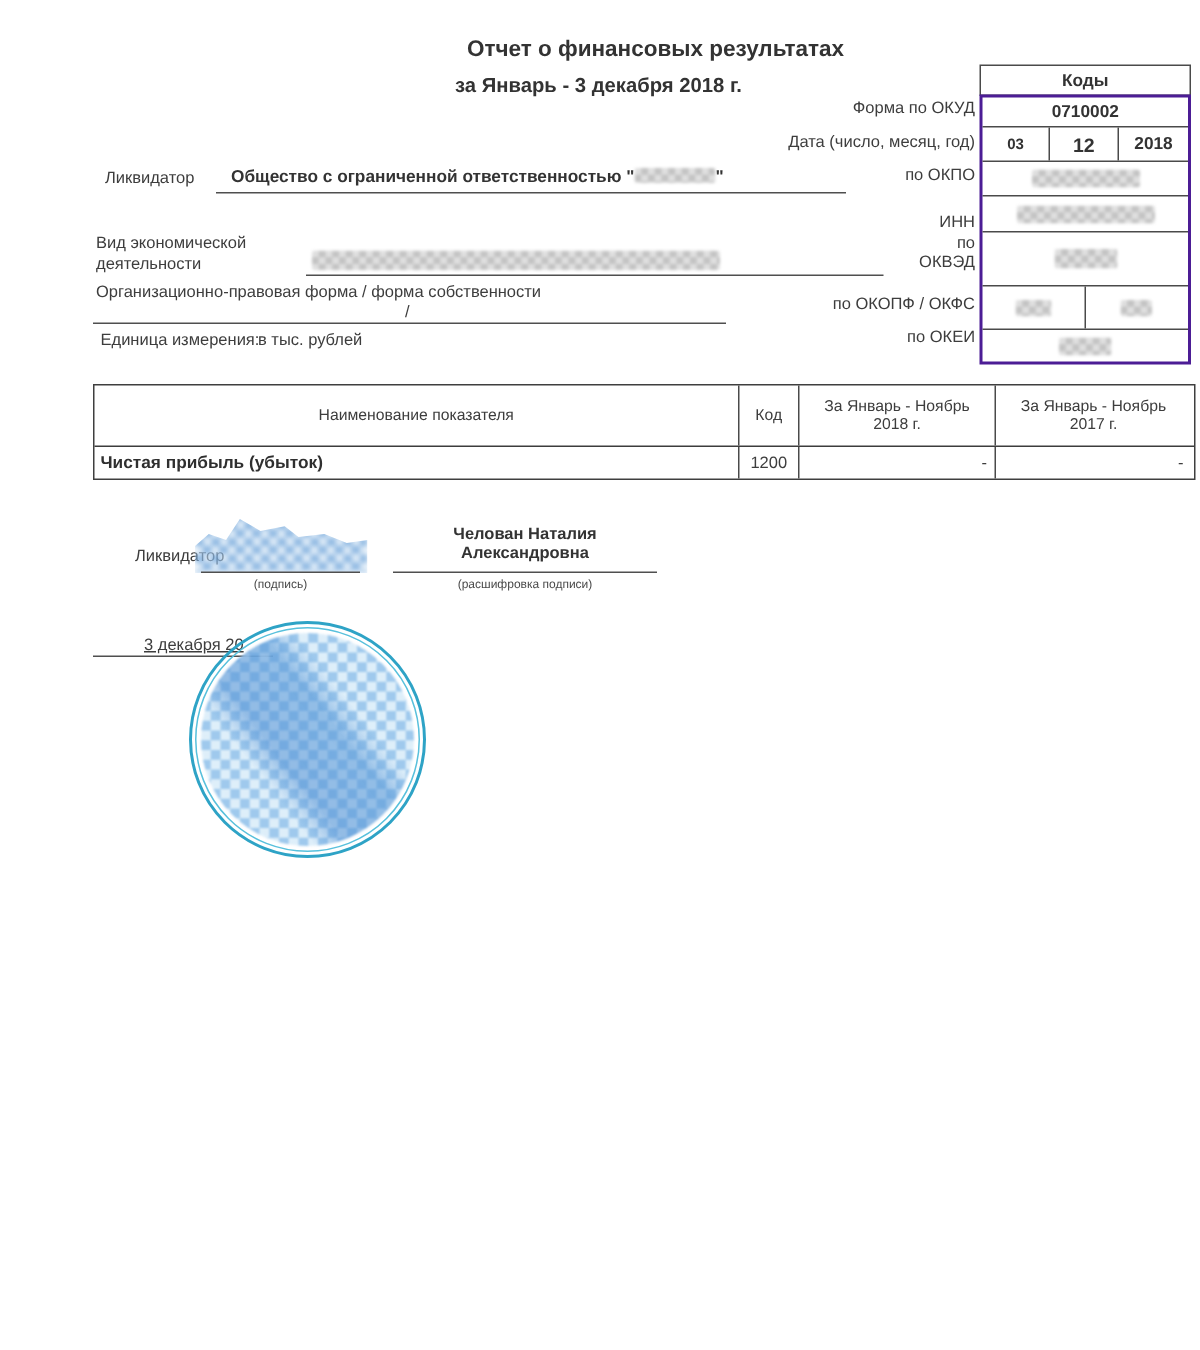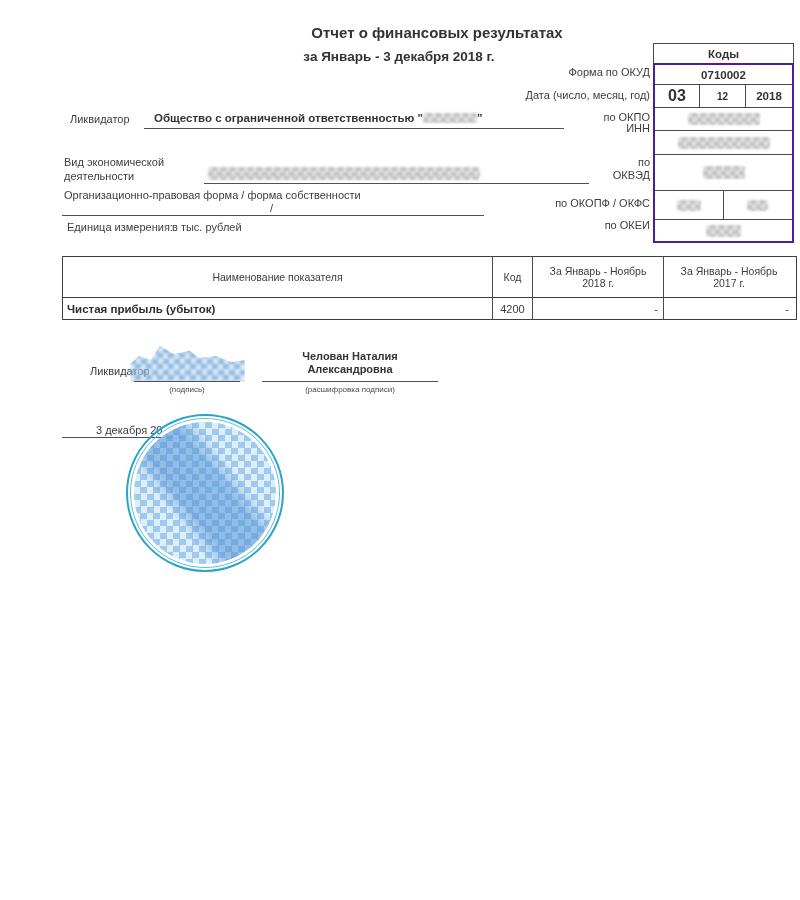--- a/index.html
+++ b/index.html
@@ -75,22 +75,22 @@
 <div class="page">
 
   <div class="abs b" style="left:105px;top:24px;width:600px;text-align:center;font-size:15px;">Отчет о финансовых результатах</div>
   <div class="abs b" style="left:67px;top:49px;width:600px;text-align:center;font-size:13.5px;">за Январь - 3 декабря 2018 г.</div>
 
   <div class="abs codes">
     <div class="codes-header b">Коды</div>
     <div class="codes-body">
       <div class="crow b" style="height:19px;font-size:11.5px;">0710002</div>
       <div class="crow crow-date" style="height:22px;">
-        <div class="b" style="font-size:16px;">03</div>
-        <div class="b" style="font-size:10px;">12</div>
+        <div class="b" style="font-size:10px;">03</div>
+        <div class="b" style="font-size:13px;">12</div>
         <div class="b" style="font-size:11.5px;">2018</div>
       </div>
       <div class="crow" style="height:22px;">
         <div class="blur-gray" style="width:72px;height:12px;"></div>
       </div>
       <div class="crow" style="height:23px;">
         <div class="blur-gray" style="width:92px;height:12px;"></div>
       </div>
       <div class="crow" style="height:35px;">
         <div class="blur-gray" style="width:42px;height:13px;"></div>
@@ -105,21 +105,21 @@
       </div>
       <div class="crow" style="height:21px;">
         <div class="blur-gray" style="width:35px;height:12px;"></div>
       </div>
     </div>
   </div>
 
   <div class="abs right-label" style="right:182px;top:66px;">Форма по ОКУД</div>
   <div class="abs right-label" style="right:182px;top:89px;">Дата (число, месяц, год)</div>
   <div class="abs right-label" style="right:182px;top:111px;">по ОКПО</div>
-  <div class="abs right-label" style="right:182px;top:122px;text-align:center;">ИНН</div>
+  <div class="abs right-label" style="right:182px;top:142px;text-align:center;">ИНН</div>
   <div class="abs right-label" style="right:182px;top:156px;">
     <div>по</div>
     <div>ОКВЭД</div>
   </div>
   <div class="abs right-label" style="right:182px;top:197px;">по ОКОПФ / ОКФС</div>
   <div class="abs right-label" style="right:182px;top:219px;">по ОКЕИ</div>
 
   <div class="abs t11" style="left:38px;top:113px;">Ликвидатор</div>
   <div class="abs b" style="left:122px;top:112px;font-size:11.5px;white-space:nowrap;">
     <span>Общество с ограниченной ответственностью "</span><span class="blur-gray" style="display:inline-block;width:54px;height:10px;vertical-align:-1px;"></span><span>"</span>
@@ -141,38 +141,38 @@
 
   <div class="abs tbl">
     <div class="tbl-row tbl-head">
       <div>Наименование показателя</div>
       <div>Код</div>
       <div>За Январь - Ноябрь 2018 г.</div>
       <div>За Январь - Ноябрь 2017 г.</div>
     </div>
     <div class="tbl-row tbl-data">
       <div class="cell-name">Чистая прибыль (убыток)</div>
-      <div>4200</div>
+      <div>1200</div>
       <div class="cell-num">-</div>
       <div class="cell-num">-</div>
     </div>
   </div>
 
   <div class="abs t11" style="left:58px;top:365px;">Ликвидатор</div>
   <div class="abs blur-blue" style="left:98px;top:342px;width:115px;height:40px;"></div>
   <div class="abs hline" style="left:102px;top:381px;width:106px;"></div>
   <div class="abs t8" style="left:102px;top:385px;width:106px;text-align:center;">(подпись)</div>
 
   <div class="abs b" style="left:230px;top:350px;width:176px;text-align:center;font-size:11px;line-height:13px;">
     <div>Челован Наталия</div>
     <div>Александровна</div>
   </div>
   <div class="abs hline" style="left:230px;top:381px;width:176px;"></div>
   <div class="abs t8" style="left:230px;top:385px;width:176px;text-align:center;">(расшифровка подписи)</div>
 
-  <div class="abs t11" style="left:64px;top:424px;z-index:2;">3 декабря 20</div>
+  <div class="abs t11" style="left:64px;top:424px;z-index:2;text-decoration:underline;">3 декабря 20</div>
   <div class="abs hline" style="left:30px;top:437px;width:120px;z-index:1;"></div>
 
   <div class="abs stamp">
     <div class="stamp-inner"></div>
   </div>
 
 </div>
 
 </body></html>

